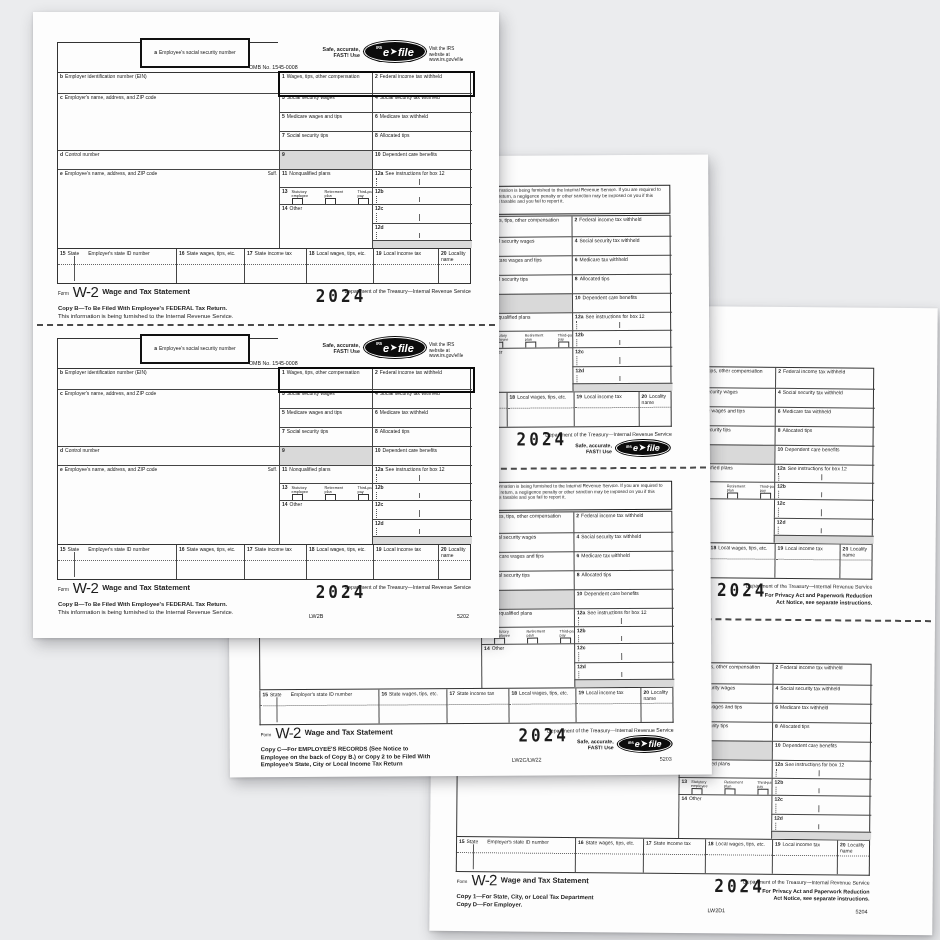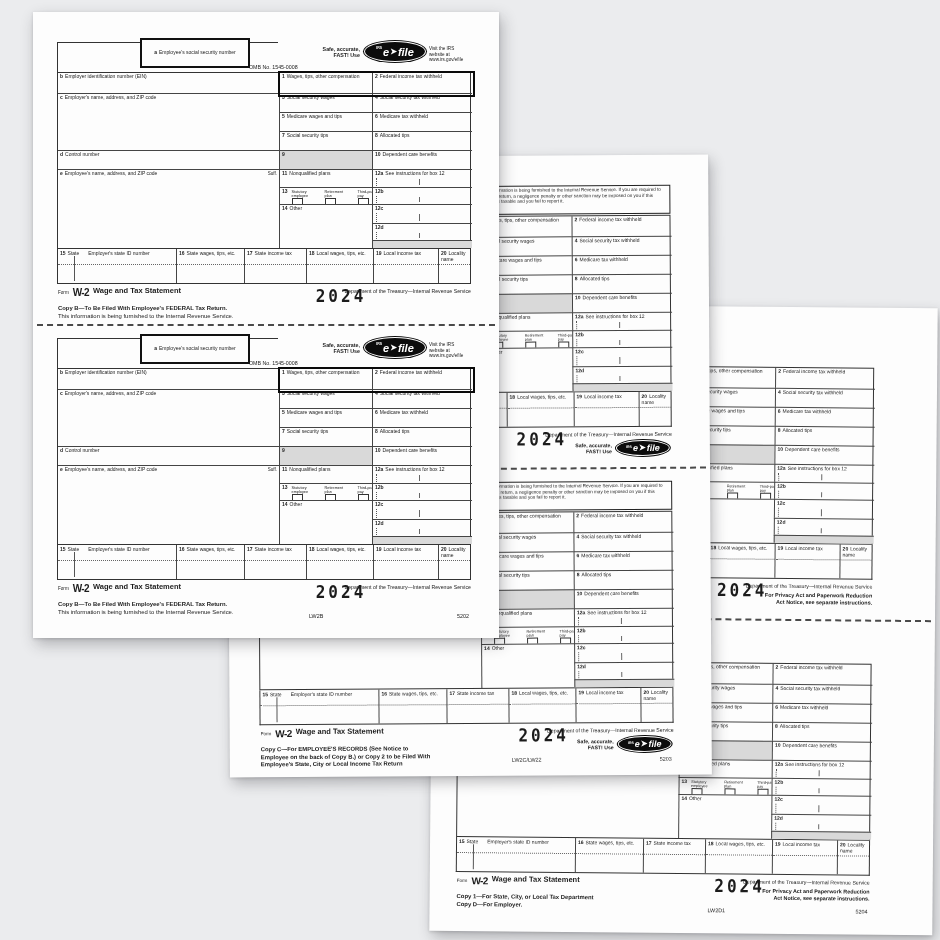--- a/index.html
+++ b/index.html
@@ -92,21 +92,21 @@
   }
   .f-state .col{position:relative;padding:1px 2px;font-size:5px;box-sizing:border-box;}
   .f-state .col::after{content:"";position:absolute;left:0;right:0;top:15px;border-top:1px dotted #666;}
   .f-state .col1::before{content:"";position:absolute;left:16px;top:7px;bottom:2px;border-left:1px solid #555;}
   .col1-lab{display:flex;gap:9px;}
 
   
   .f-footer{position:relative;height:42px;font-size:5px;}
   .w2-line{position:absolute;left:1px;top:2px;display:flex;align-items:flex-end;gap:4px;}
   .form-word{font-size:4.6px;padding-bottom:1px;}
-  .w2-big{font-size:10px;font-weight:700;letter-spacing:-0.6px;line-height:.75;}
+  .w2-big{font-size:15px;font-weight:400;letter-spacing:-0.6px;line-height:.75;}
   .stmt{font-size:7.5px;font-weight:700;padding-bottom:1px;}
   .year{
     position:absolute;left:238px;top:1px;width:92px;text-align:center;
     font-family:"DejaVu Sans Mono", monospace;font-weight:700;font-size:16px;letter-spacing:3px;
     transform:scaleY(1.12);transform-origin:top;
   }
   .dept{position:absolute;right:0;top:4px;width:175px;text-align:right;font-size:5.2px;}
   .copy-lines{position:absolute;left:1px;top:21px;line-height:1.3;font-size:5.9px;font-weight:700;width:250px;}
   .sheet-copy-b .copy-lines .line:nth-child(2){font-weight:400;}
   .f-efile{position:absolute;right:2px;top:13px;display:flex;align-items:center;gap:4px;}

